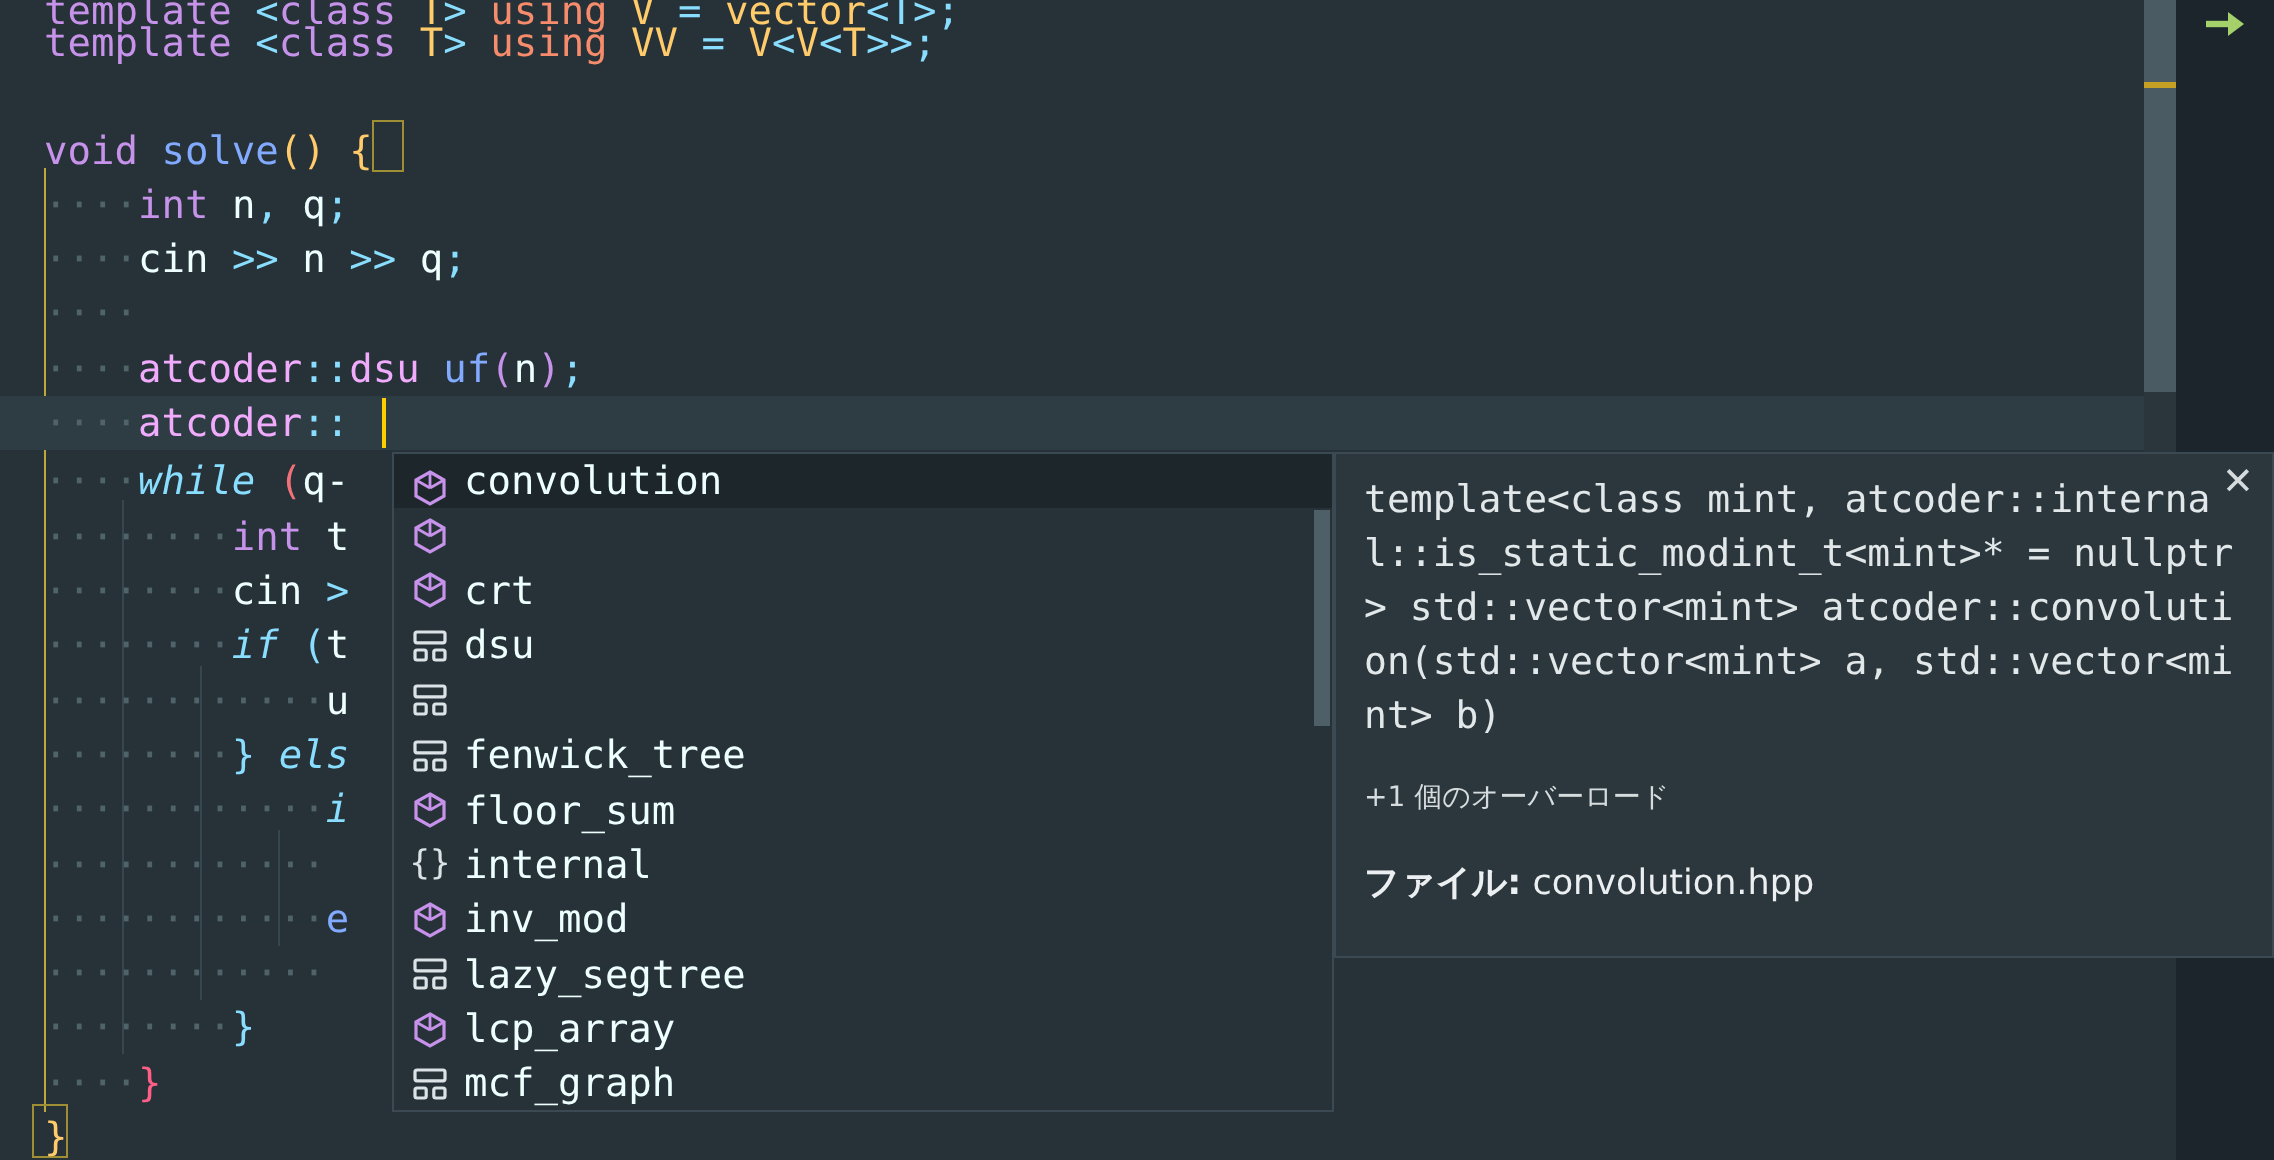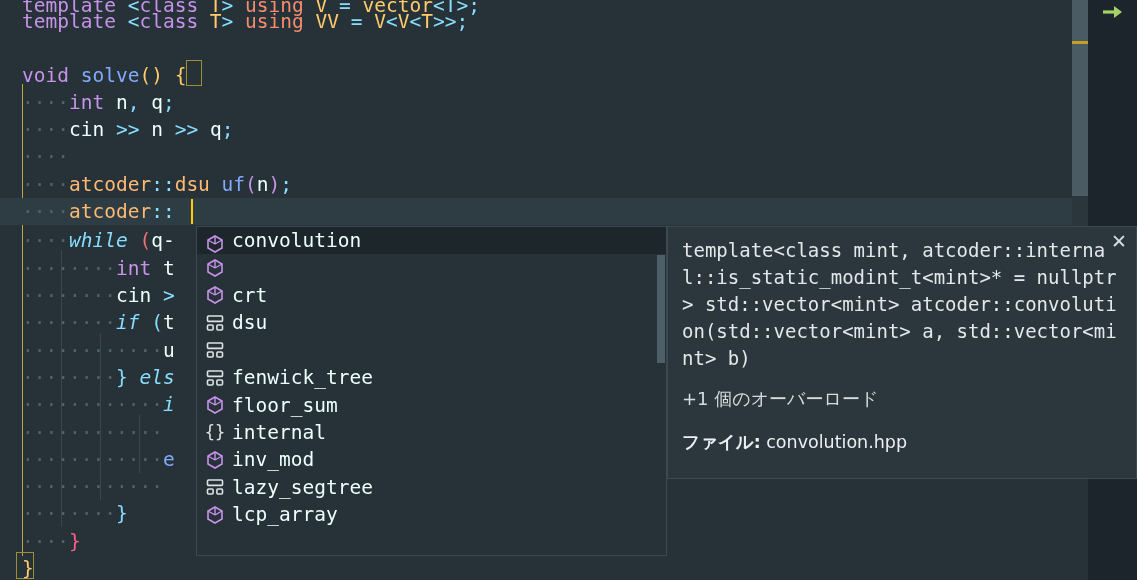--- a/index.html
+++ b/index.html
@@ -29,21 +29,21 @@
   }
 
   
   .t-kw      { color: #c792ea; }           
   .t-kw2     { color: #89ddff; }           
   .t-type    { color: #ffcb6b; }           
   .t-using   { color: #f78c6c; }           
   .t-fn      { color: #82aaff; }           
   .t-punc    { color: #89ddff; }
   .t-id      { color: #eeffff; }
-  .t-ns      { color: #fdba74; }           
+  .t-ns      { color: #f0abfc; }           
   .t-colon   { color: #89ddff; }
   .t-paren   { color: #ffcb6b; }
   .t-paren2  { color: #c792ea; }
   .t-semi    { color: #89ddff; }
   .t-ctrl    { color: #89ddff; font-style: italic; }
   .t-brace-y { color: #ffcb6b; }
   .t-brace-b { color: #89ddff; }
   .t-brace-p { color: #f07178; }
   .t-brace-m { color: #ff5f87; }
 
@@ -120,21 +120,21 @@
   }
   #doc-sig {
     padding: 10px 14px 0 14px;
     font-family: "DejaVu Sans Mono", "Liberation Mono", monospace;
     font-size: 19px; line-height: 27px; color: #e2e8ea;
     white-space: pre-wrap; word-break: break-all;
   }
   #doc-overload {
     padding: 14px 14px 0 14px;
     font-family: "DejaVu Sans", "Liberation Sans", sans-serif;
-    font-size: 18px; line-height: 26px; color: #d6dcde;
+    font-size: 14px; line-height: 26px; color: #d6dcde;
   }
   #doc-file {
     padding: 18px 14px 0 14px;
     font-family: "DejaVu Sans", "Liberation Sans", sans-serif;
     font-size: 17.5px; line-height: 24px; color: #eceff1;
   }
   #doc-file b { font-weight: bold; }
   #doc-close {
     position: absolute; right: 6px; top: 3px; width: 22px; height: 22px;
     display: flex; align-items: center; justify-content: center;
@@ -300,20 +300,30 @@
         </div>
         <div class="ac-row">
           <span class="ac-icon">
             <svg width="20" height="20" viewBox="0 0 20 20">
               <path d="M10 2 L17 6 V14 L10 18 L3 14 V6 Z" fill="none" stroke="#c792ea" stroke-width="1.6"></path>
               <path d="M10 2 L10 10 M10 10 L17 6 M10 10 L3 6" fill="none" stroke="#c792ea" stroke-width="1.4"></path>
             </svg>
           </span>
           <span class="ac-label">lcp_array</span>
         </div>
+        <div class="ac-row">
+          <span class="ac-icon">
+            <svg width="20" height="20" viewBox="0 0 20 20">
+              <rect x="2.5" y="3" width="15" height="5.4" rx="1" fill="none" stroke="#dbe3e6" stroke-width="1.6"></rect>
+              <rect x="2.5" y="12" width="5.6" height="5" rx="1" fill="none" stroke="#dbe3e6" stroke-width="1.6"></rect>
+              <rect x="11.9" y="12" width="5.6" height="5" rx="1" fill="none" stroke="#dbe3e6" stroke-width="1.6"></rect>
+            </svg>
+          </span>
+          <span class="ac-label">mcf_graph</span>
+        </div>
       </div>
     <div id="ac-scroll-track">
       <div id="ac-scroll-thumb"></div>
     </div>
   </div>
 
   <div id="doc-below"></div>
   <div id="doc-below-right"></div>
 
   <div id="docpanel">

